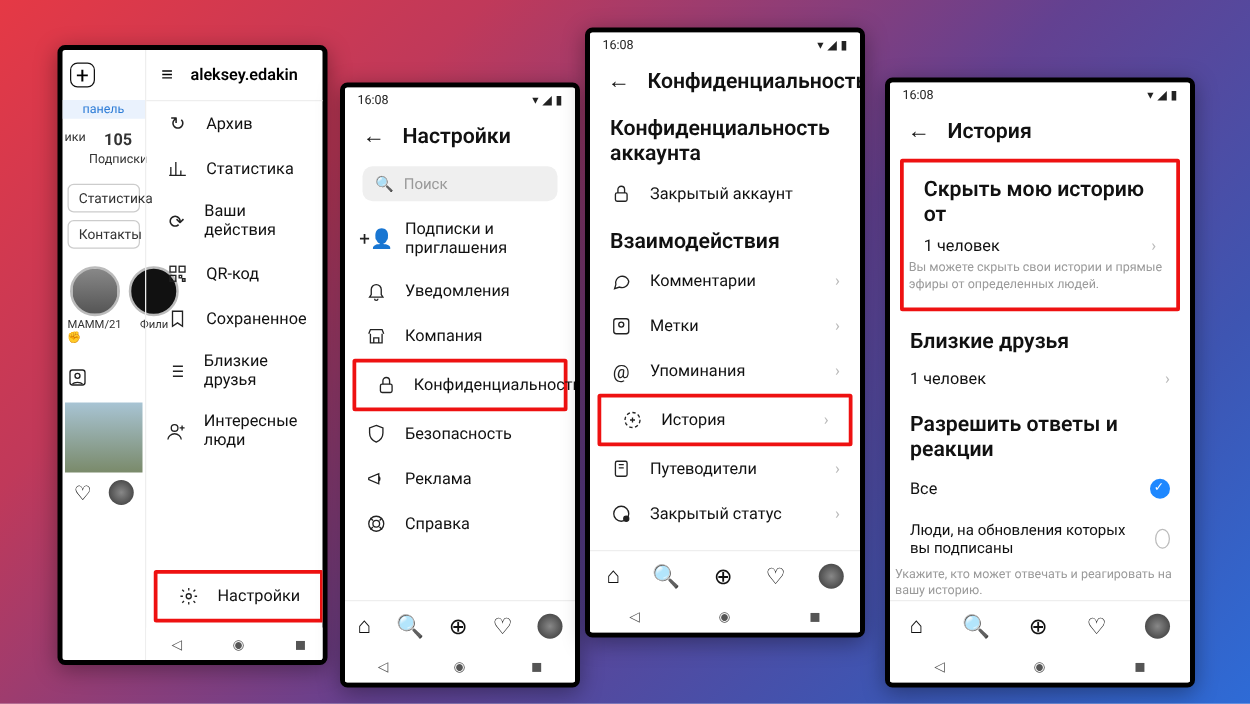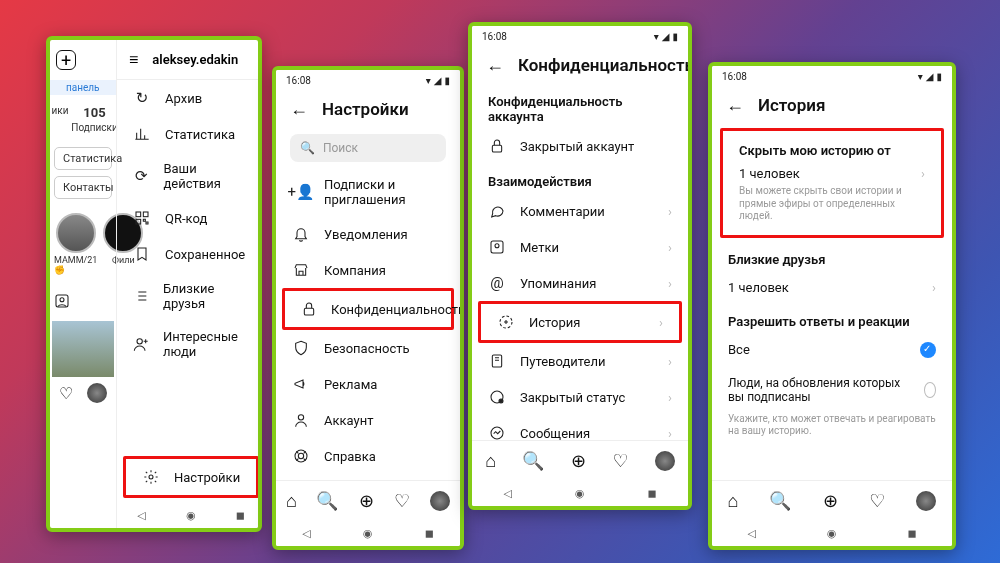--- a/index.html
+++ b/index.html
@@ -1,27 +1,27 @@
 <!DOCTYPE html>
 <html><head>
 <meta charset="utf-8">
 <style>
   *{box-sizing:border-box;margin:0;padding:0;font-family:-apple-system,Segoe UI,Roboto,Arial,sans-serif;}
   body{width:1000px;height:563px;overflow:hidden;background:linear-gradient(135deg,#e53945 0%,#c0395a 25%,#634191 55%,#3e55b2 80%,#2e6bd6 100%);position:relative;}
-  .phone{position:absolute;background:#fff;border:4px solid #84cc16;border-radius:6px;box-shadow:0 4px 18px rgba(0,0,0,.35);display:flex;flex-direction:column;overflow:hidden;}
+  .phone{position:absolute;background:#fff;border:4px solid #000000;border-radius:6px;box-shadow:0 4px 18px rgba(0,0,0,.35);display:flex;flex-direction:column;overflow:hidden;}
   .statusbar{height:20px;background:#fff;display:flex;align-items:center;justify-content:space-between;padding:0 10px;font-size:10px;color:#222;}
   .statusbar .icons{display:flex;gap:3px;align-items:center;}
   .statusbar .icons span{display:inline-block;}
   .title-row{display:flex;align-items:center;gap:14px;padding:8px 14px;font-weight:600;font-size:17px;color:#111;}
   .back-arrow{font-size:18px;cursor:pointer;}
   .list{flex:1;overflow:hidden;display:flex;flex-direction:column;}
   .item{display:flex;align-items:center;gap:14px;padding:9px 16px;font-size:13px;color:#111;cursor:pointer;}
   .item .ico{width:18px;height:18px;display:flex;align-items:center;justify-content:center;font-size:15px;color:#222;}
-  .section-h{padding:10px 16px 4px;font-weight:600;font-size:13px;color:#111;}
-  .small{font-size:10px;color:#9a9a9a;padding:0 16px 6px;line-height:1.25;}
+  .section-h{padding:10px 16px 4px;font-weight:600;font-size:17px;color:#111;}
+  .small{font-size:10px;color:#9a9a9a;padding:0 4px 6px;line-height:1.25;}
   .search{margin:6px 14px;background:#efefef;border-radius:8px;padding:7px 10px;display:flex;align-items:center;gap:8px;font-size:12px;color:#999;}
   .bottomnav{height:40px;border-top:1px solid #eee;display:flex;align-items:center;justify-content:space-around;font-size:18px;}
   .bottomnav span{cursor:pointer;color:#111;}
   .sysnav{height:26px;background:#fff;display:flex;align-items:center;justify-content:space-around;color:#555;font-size:11px;}
   .sysnav span{cursor:pointer;}
   .hl{border:3px solid #e11;border-radius:2px;}
   .avatar{width:20px;height:20px;border-radius:50%;background:radial-gradient(circle,#888,#333);}
   .pill{border:1px solid #ccc;border-radius:5px;padding:4px 8px;font-size:11px;color:#333;background:#fff;cursor:pointer;}
   
   .p1-top{display:flex;align-items:center;gap:14px;padding:10px 12px;border-bottom:1px solid #eee;}
@@ -219,29 +219,20 @@
         <span class="ico">
           <svg viewBox="0 0 24 24">
             <path d="M3 11v2l12 5V6zM15 9a4 4 0 010 6"></path>
           </svg>
         </span>
         <span>Реклама</span>
       </div>
     <div class="item">
         <span class="ico">
           <svg viewBox="0 0 24 24">
-            <circle cx="12" cy="8" r="4"></circle>
-            <path d="M4 22c0-4 4-7 8-7s8 3 8 7"></path>
-          </svg>
-        </span>
-        <span>Аккаунт</span>
-      </div>
-    <div class="item">
-        <span class="ico">
-          <svg viewBox="0 0 24 24">
             <circle cx="12" cy="12" r="9"></circle>
             <circle cx="12" cy="12" r="4"></circle>
             <path d="M5 5l3 3M16 16l3 3M19 5l-3 3M8 16l-3 3"></path>
           </svg>
         </span>
         <span>Справка</span>
       </div>
     <div class="item"></div>
 
   </div>

